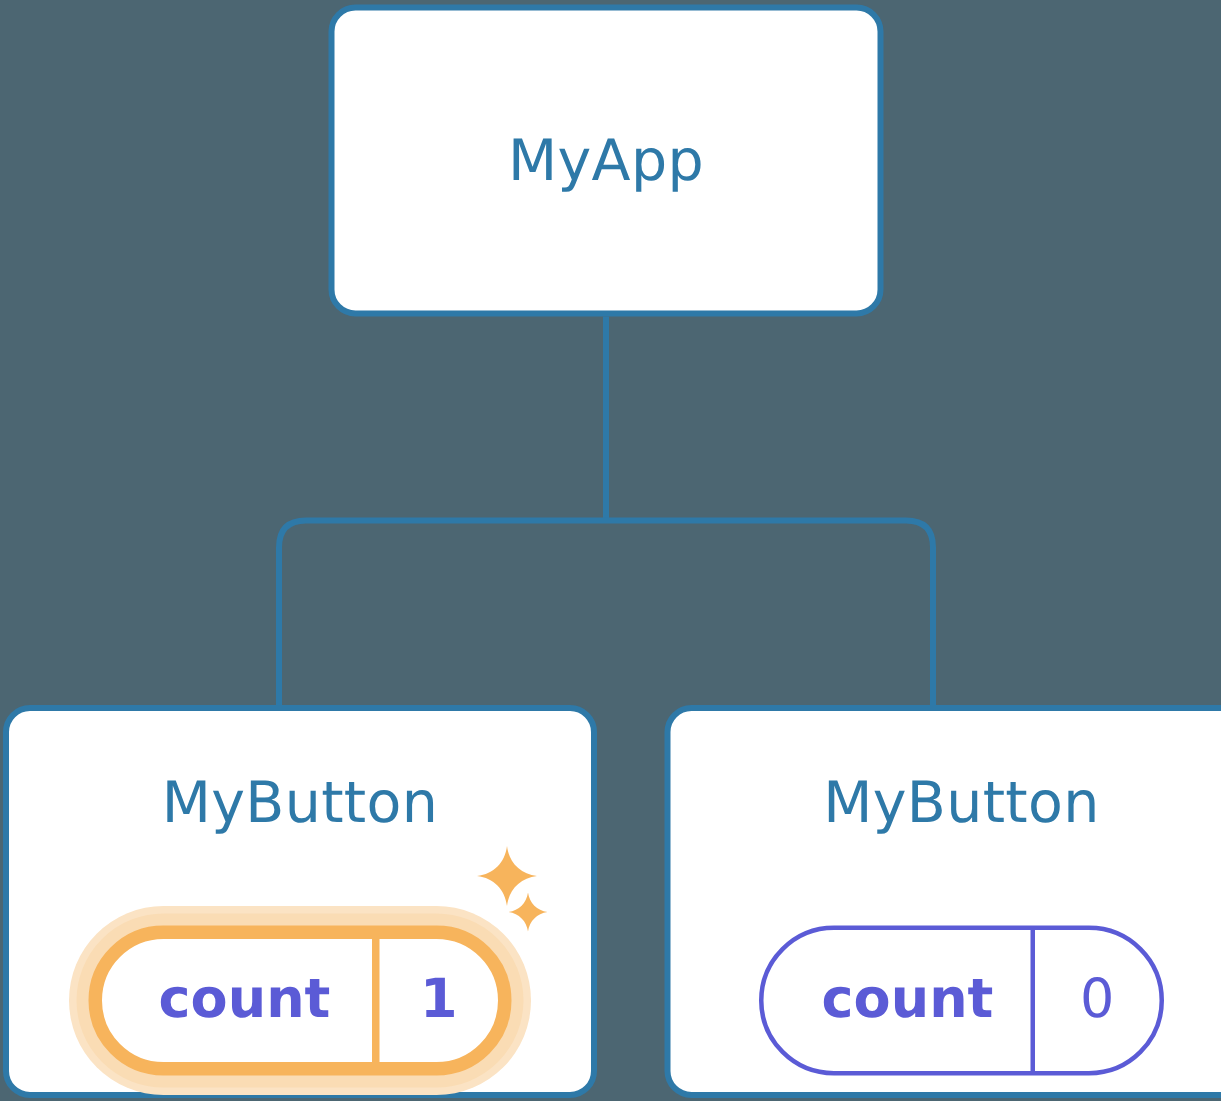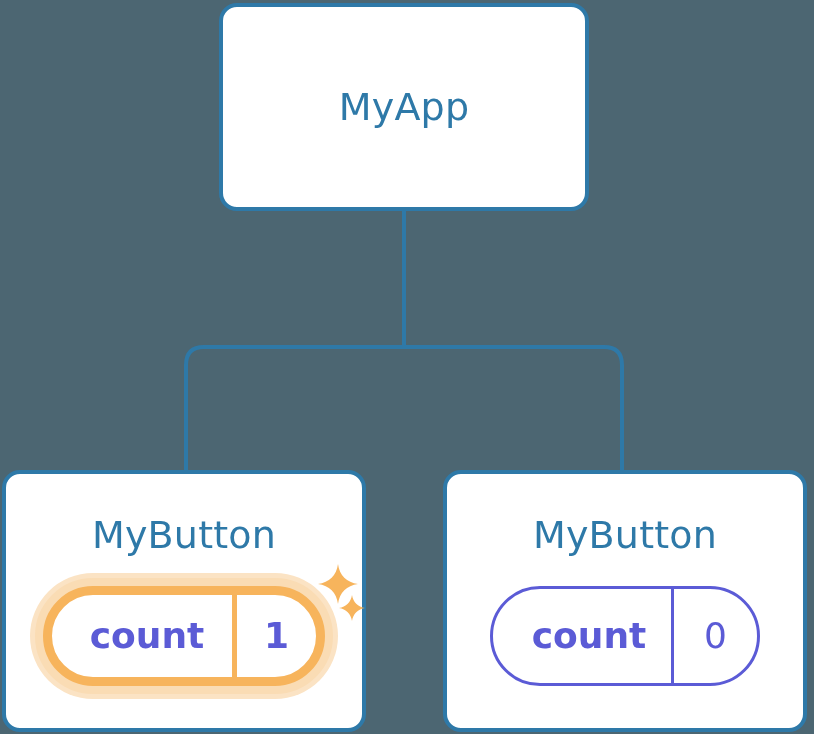--- a/index.html
+++ b/index.html
@@ -59,25 +59,26 @@
     width: 370px;
     height: 208px;
     display: flex;
     align-items: center;
     justify-content: center;
   }
 
   
   .card-leaf {
     top: 470px;
-    width: 364px;
+    width: 396px;
     height: 262px;
     display: flex;
     flex-direction: column;
     align-items: center;
+    gap: 31px;
   }
   #card-mybutton-left  { left: 2px; }
   #card-mybutton-right { left: 443px; }
 
   .card-leaf .card-title {
     margin-top: 42px;
     margin-bottom: 0;
     line-height: 1;
   }
 

